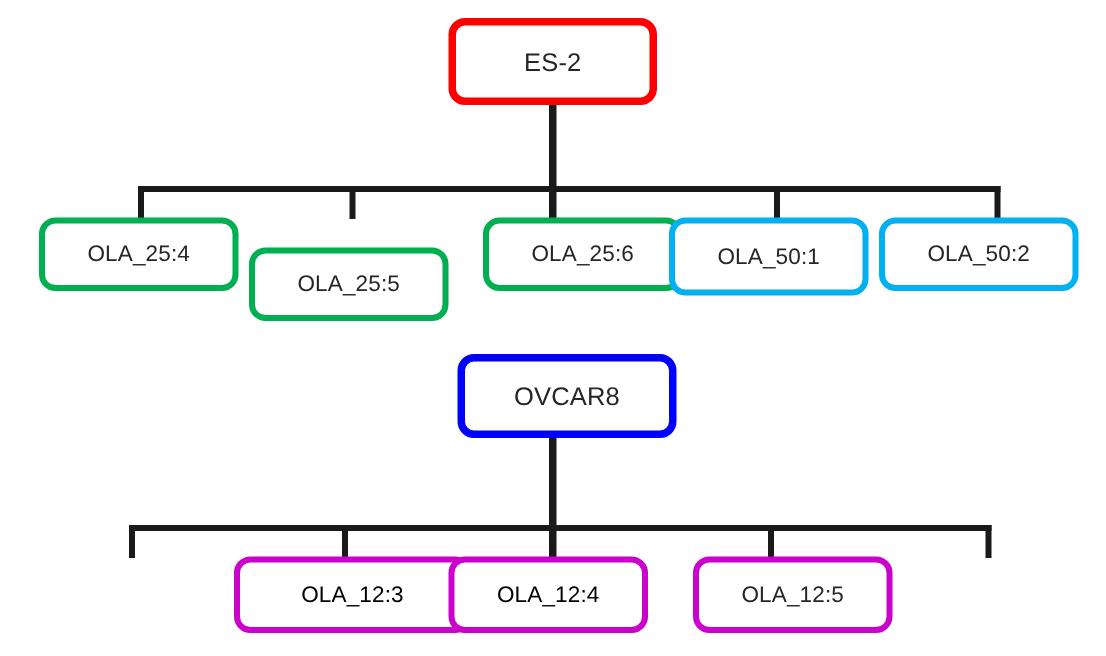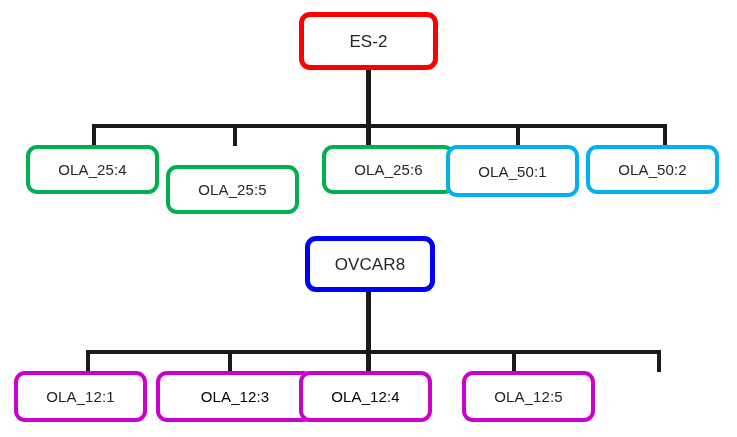--- a/index.html
+++ b/index.html
@@ -71,32 +71,31 @@
   <div class="node" style="left: 26px; top: 145px; width: 133px; height: 49px; border-color: rgb(0, 176, 80); color: rgb(38, 38, 38);">OLA_25:4</div>
 
   <div class="node" style="left: 166px; top: 145px; width: 133px; height: 49px; border-color: rgb(0, 176, 80); color: rgb(38, 38, 38); margin-top: 20px;">OLA_25:5</div>
 
   <div class="node" style="left: 322px; top: 145px; width: 133px; height: 49px; border-color: rgb(0, 176, 80); color: rgb(38, 38, 38);">OLA_25:6</div>
 
   <div class="node" style="left: 446px; top: 145px; width: 133px; height: 52px; border-color: rgb(0, 176, 240); color: rgb(38, 38, 38);">OLA_50:1</div>
 
   <div class="node" style="left: 586px; top: 145px; width: 133px; height: 49px; border-color: rgb(0, 176, 240); color: rgb(38, 38, 38);">OLA_50:2</div>
 
-  <div class="node root" style="left: 305px; top: 236px; width: 130px; height: 56px; border-color: rgb(0, 0, 255); color: rgb(38, 38, 38); border-radius: 11px;">OVCAR8</div>
+  <div class="node root" style="left: 305px; top: 236px; width: 146px; height: 56px; border-color: rgb(0, 0, 255); color: rgb(38, 38, 38); border-radius: 11px;">OVCAR8</div>
 
   <div class="conn stem" style="left: 366px; top: 292px; width: 5px; height: 80px; background: rgb(26, 26, 26);"></div>
 
   <div class="conn h" style="left: 86px; top: 350px; width: 575px; height: 4px; background: rgb(26, 26, 26);"></div>
 
   <div class="conn v" style="left: 86px; top: 350px; height: 22px; background: rgb(26, 26, 26);"></div>
   <div class="conn v" style="left: 228px; top: 350px; height: 22px; background: rgb(26, 26, 26);"></div>
   <div class="conn v" style="left: 512px; top: 350px; height: 22px; background: rgb(26, 26, 26);"></div>
   <div class="conn v" style="left: 657px; top: 350px; height: 22px; background: rgb(26, 26, 26);"></div>
 
-  <div class="node" style="left: 14px; top: 371px; width: 133px; height: 51px; border-color: rgb(204, 0, 204); color: rgb(38, 38, 38);">OLA_12:1</div>
 
   <div class="node" style="left: 156px; top: 371px; width: 158px; height: 51px; border-color: rgb(204, 0, 204); color: #000000;">OLA_12:3</div>
 
   <div class="node" style="left: 299px; top: 371px; width: 133px; height: 51px; border-color: rgb(204, 0, 204); color: #000000;">OLA_12:4</div>
 
   <div class="node" style="left: 442px; top: 371px; width: 133px; height: 51px; border-color: rgb(204, 0, 204); color: rgb(38, 38, 38); margin-left: 20px;">OLA_12:5</div>
 
 
 </div>
 

